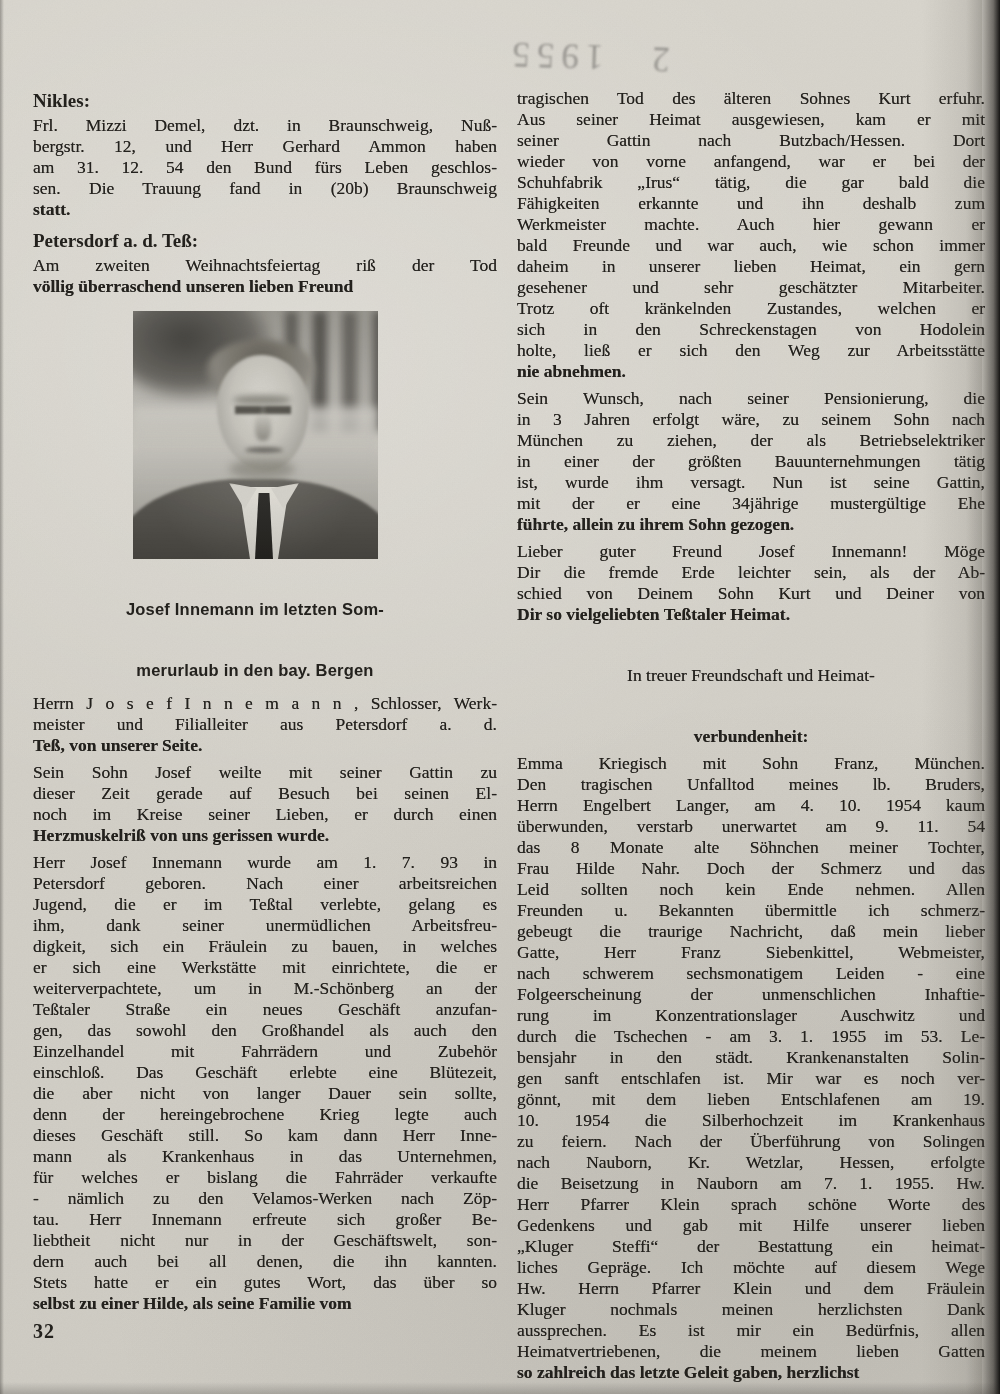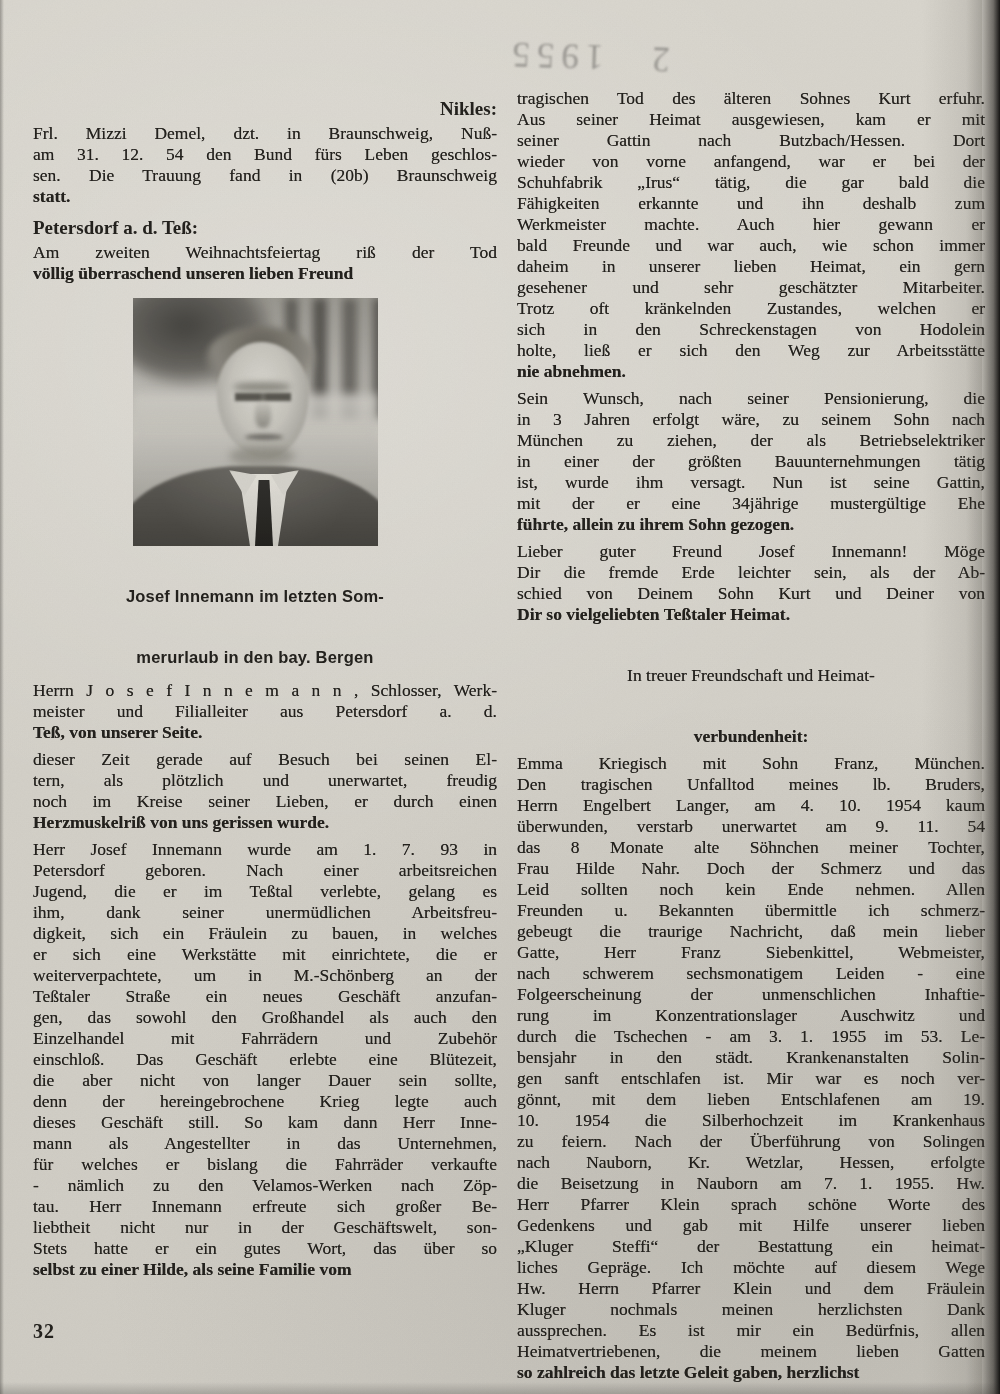--- a/index.html
+++ b/index.html
@@ -36,21 +36,21 @@
     font-family:"Liberation Serif",serif;
   }
 
   .pageno{position:absolute;left:33px;top:1320px;font-size:20px;letter-spacing:1px;font-weight:bold;}
 
   .col{position:absolute;font-size:17.5px;line-height:21px;}
   .col-left{left:33px;top:86px;width:464px;}
   .col-right{left:517px;top:88px;width:468px;}
 
   .h{font-weight:bold;font-size:19px;margin:10px 0 3px 0;line-height:22px;}
-  .h.first{margin-top:12px;text-align:right;}
+  .h.first{margin-top:4px;}
   .p{margin:0 0 6px 0;}
   .p:last-child{margin-bottom:0;}
   .tline{text-align:justify;text-align-last:justify;
     text-shadow:0 0 .5px rgba(35,33,29,.65);}
   .tline.last{text-align-last:left;font-weight:bold;}
   .center-block .tline{text-align:center;text-align-last:center;margin-top:40px;}
 
   
   .photo-wrap{margin:14px 0 8px 100px;width:245px;}
   .photo{position:relative;width:245px;height:248px;overflow:hidden;
@@ -114,20 +114,21 @@
 <body>
 
 <div class="page">
 
   <div class="stamp">2 1955</div>
 
   <div class="col col-left">
     <div class="h first">Nikles:</div>
     <div class="p">
         <div class="tline">Frl. Mizzi Demel, dzt. in Braunschweig, Nuß-</div>
+        <div class="tline">bergstr. 12, und Herr Gerhard Ammon haben</div>
         <div class="tline">am 31. 12. 54 den Bund fürs Leben geschlos-</div>
         <div class="tline">sen. Die Trauung fand in (20b) Braunschweig</div>
         <div class="tline last">statt.</div>
       </div>
 
     <div class="h">Petersdorf a. d. Teß:</div>
     <div class="p">
         <div class="tline">Am zweiten Weihnachtsfeiertag riß der Tod</div>
         <div class="tline last">völlig überraschend unseren lieben Freund</div>
       </div>
@@ -156,45 +157,46 @@
         <div class="tline">Josef Innemann im letzten Som-</div>
         <div class="tline last">merurlaub in den bay. Bergen</div>
       </div>
 
     <div class="p">
         <div class="tline">Herrn J o s e f  I n n e m a n n , Schlosser, Werk-</div>
         <div class="tline">meister und Filialleiter aus Petersdorf a. d.</div>
         <div class="tline last">Teß, von unserer Seite.</div>
       </div>
     <div class="p">
+        <div class="tline">Sein Sohn Josef weilte mit seiner Gattin zu</div>
         <div class="tline">dieser Zeit gerade auf Besuch bei seinen El-</div>
-        <div class="tline">tern, als plötzlich und unerwartet, freudig</div>
         <div class="tline">noch im Kreise seiner Lieben, er durch einen</div>
         <div class="tline last">Herzmuskelriß von uns gerissen wurde.</div>
       </div>
     <div class="p">
         <div class="tline">Herr Josef Innemann wurde am 1. 7. 93 in</div>
         <div class="tline">Petersdorf geboren. Nach einer arbeitsreichen</div>
         <div class="tline">Jugend, die er im Teßtal verlebte, gelang es</div>
         <div class="tline">ihm, dank seiner unermüdlichen Arbeitsfreu-</div>
         <div class="tline">digkeit, sich ein Fräulein zu bauen, in welches</div>
         <div class="tline">er sich eine Werkstätte mit einrichtete, die er</div>
         <div class="tline">weiterverpachtete, um in M.-Schönberg an der</div>
         <div class="tline">Teßtaler Straße ein neues Geschäft anzufan-</div>
         <div class="tline">gen, das sowohl den Großhandel als auch den</div>
         <div class="tline">Einzelhandel mit Fahrrädern und Zubehör</div>
         <div class="tline">einschloß. Das Geschäft erlebte eine Blütezeit,</div>
         <div class="tline">die aber nicht von langer Dauer sein sollte,</div>
         <div class="tline">denn der hereingebrochene Krieg legte auch</div>
         <div class="tline">dieses Geschäft still. So kam dann Herr Inne-</div>
-        <div class="tline">mann als Angestellter in das Unternehmen,</div>
+        <div class="tline">mann als Krankenhaus in das Unternehmen,</div>
         <div class="tline">für welches er bislang die Fahrräder verkaufte</div>
         <div class="tline">- nämlich zu den Velamos-Werken nach Zöp-</div>
         <div class="tline">tau. Herr Innemann erfreute sich großer Be-</div>
         <div class="tline">liebtheit nicht nur in der Geschäftswelt, son-</div>
+        <div class="tline">dern auch bei all denen, die ihn kannten.</div>
         <div class="tline">Stets hatte er ein gutes Wort, das über so</div>
         <div class="tline last">selbst zu einer Hilde, als seine Familie vom</div>
       </div>
   </div>
 
   <div class="col col-right">
     <div class="p">
         <div class="tline">tragischen Tod des älteren Sohnes Kurt erfuhr.</div>
         <div class="tline">Aus seiner Heimat ausgewiesen, kam er mit</div>
         <div class="tline">seiner Gattin nach Butzbach/Hessen. Dort</div>

